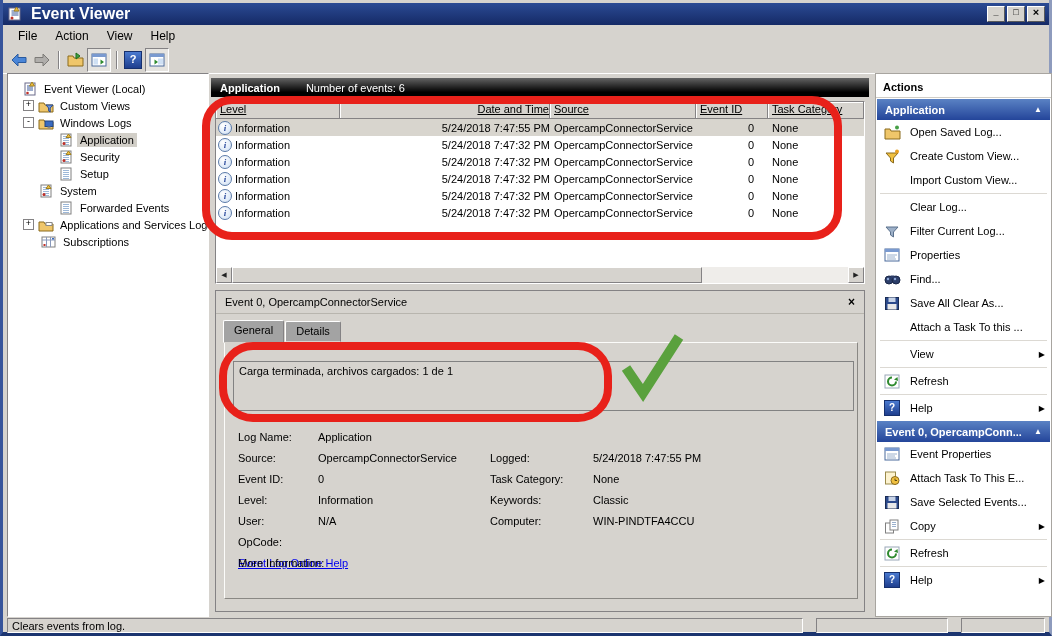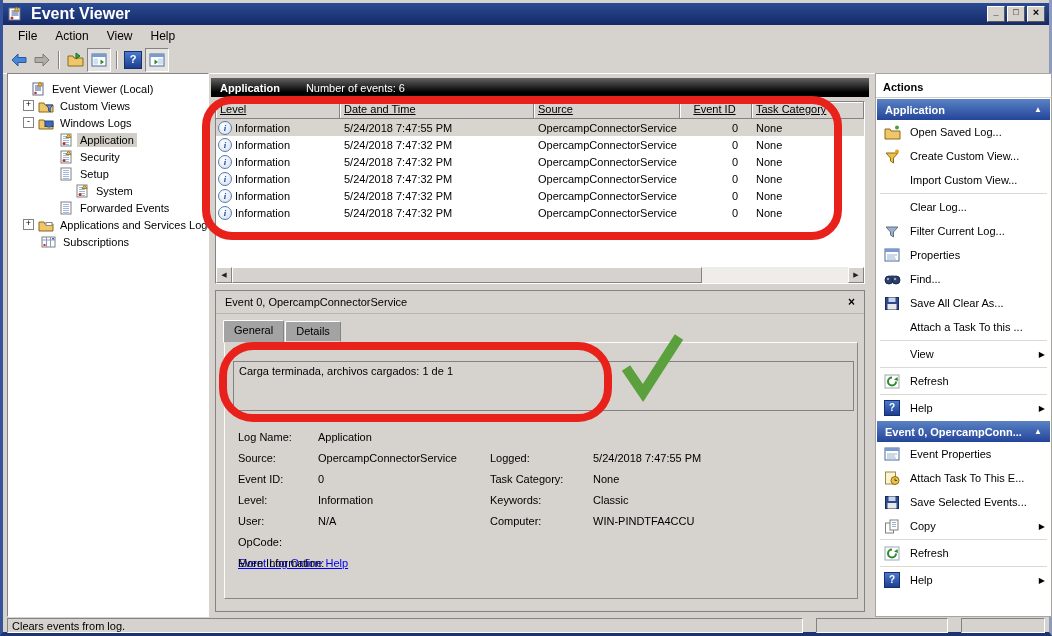--- a/index.html
+++ b/index.html
@@ -26,21 +26,21 @@
   .tlabel.sel{background:#d2cfc8;}
   .tic{display:inline-flex;width:16px;height:14px;margin-right:3px;flex:none;align-items:center;justify-content:center;}
   
   #middle{position:absolute;left:208px;top:73px;width:658px;height:544px;}
   #black-bar{position:absolute;left:0;right:0;top:5px;height:19px;background:linear-gradient(180deg,#636363,#000 75%);color:#fff;display:flex;align-items:center;padding:0 9px;}
   #black-bar .b1{font-weight:bold;margin-right:26px;}
   #list-box{position:absolute;left:4px;top:28px;width:650px;height:183px;background:#fff;border:1px solid;border-color:#848284 #fff #fff #848284;box-sizing:border-box;}
   .thead{display:flex;height:17px;text-decoration:underline;}
   .th{background:#d6d3ce;border-right:1px solid #848284;border-bottom:1px solid #848284;box-shadow:inset 1px 1px 0 #fff;padding:1px 0 0 4px;box-sizing:border-box;white-space:nowrap;overflow:hidden;}
   .c0{width:124px;flex:none;}
-  .c1{width:194px;flex:none;}
+  .c1{width:210px;flex:none;text-align:right;}
   .c2{width:146px;flex:none;}
   .c3{width:72px;flex:none;}
   .c4{flex:1;}
   .trow{display:flex;height:17px;align-items:center;}
   .trow.sel{background:#d8d5ce;}
   .td{white-space:nowrap;overflow:hidden;box-sizing:border-box;padding-left:4px;}
   .td.lvl{display:flex;align-items:center;gap:3px;padding-left:2px;}
   .td.num{text-align:right;padding-right:14px;}
   .info-ic{width:12px;height:12px;border-radius:50%;background:radial-gradient(circle at 35% 30%,#fff,#cfe0f4);border:1px solid #5a7aa8;color:#2a4a9c;font:bold italic 9px "Liberation Serif",serif;text-align:center;line-height:12px;flex:none;}
   #hscroll{position:absolute;left:0;bottom:0;right:0;height:16px;display:flex;background:#efedea;}
@@ -141,21 +141,21 @@
         <svg width="16" height="14">
           <rect x="1" y="1" width="14" height="12" fill="#fff" stroke="#4a6a9c"></rect>
           <rect x="1" y="1" width="14" height="3" fill="#7a9ad0"></rect>
           <path d="M5 9l3.5-2.5v5z" fill="#2e8a2e" transform="scale(-1,1) translate(-14,0)"></path>
           <rect x="9" y="5.5" width="5" height="6" fill="#cfe0f4"></rect>
         </svg>
       </span>
   </div>
 
   <div id="tree-panel">
-    <div class="trow2" style="padding-left:22px">
+    <div class="trow2" style="padding-left:14px">
       <span class="tic">
           <svg width="15" height="14">
             <rect x="2" y="1" width="10" height="12" fill="#fff" stroke="#6a6a8a"></rect>
             <path d="M4 4h6M4 6h6M4 8h6" stroke="#3a5a9c"></path>
             <circle cx="4.5" cy="11" r="1.3" fill="#c03028"></circle>
             <path d="M9 0l2.5 4h-5z" fill="#f0c040" stroke="#a08020"></path>
           </svg>
         </span>
       <span class="tlabel">Event Viewer (Local)</span>
     </div>
@@ -204,21 +204,21 @@
     </div>
     <div class="trow2" style="padding-left:50px">
       <span class="tic">
           <svg width="15" height="14">
             <rect x="2" y="1" width="10" height="12" fill="#fff" stroke="#808080"></rect>
             <path d="M4 3.5h6M4 5.5h6M4 7.5h6M4 9.5h6M4 11.5h6" stroke="#9db8d8"></path>
           </svg>
         </span>
       <span class="tlabel">Setup</span>
     </div>
-    <div class="trow2" style="padding-left:66px">
+    <div class="trow2" style="padding-left:30px">
       <span class="tic">
           <svg width="15" height="14">
             <rect x="2" y="1" width="10" height="12" fill="#fff" stroke="#808080"></rect>
             <path d="M4 3.5h6M4 5.5h6M4 7.5h6M4 9.5h6M4 11.5h6" stroke="#9db8d8"></path>
             <path d="M9.5 1l2.5 3.5h-5z" fill="#f0c040" stroke="#a08020"></path>
             <circle cx="5" cy="10.5" r="1.5" fill="#c03028"></circle>
           </svg>
         </span>
       <span class="tlabel">System</span>
     </div>
@@ -258,21 +258,21 @@
     <div id="black-bar">
       <span class="b1">Application</span>
       <span>Number of events: 6</span>
     </div>
 
     <div id="list-box">
       <div class="thead">
         <div class="th c0">Level</div>
         <div class="th c1">Date and Time</div>
         <div class="th c2">Source</div>
-        <div class="th c3" style="text-align:center;padding-right:6px">Event ID</div>
+        <div class="th c3" style="text-align:left;padding-right:6px">Event ID</div>
         <div class="th c4">Task Category</div>
       </div>
 
       <div class="trow sel">
         <div class="td lvl c0">
             <span class="info-ic">i</span>
             <span>Information</span>
           </div>
         <div class="td c1">5/24/2018 7:47:55 PM</div>
         <div class="td c2">OpercampConnectorService</div>

